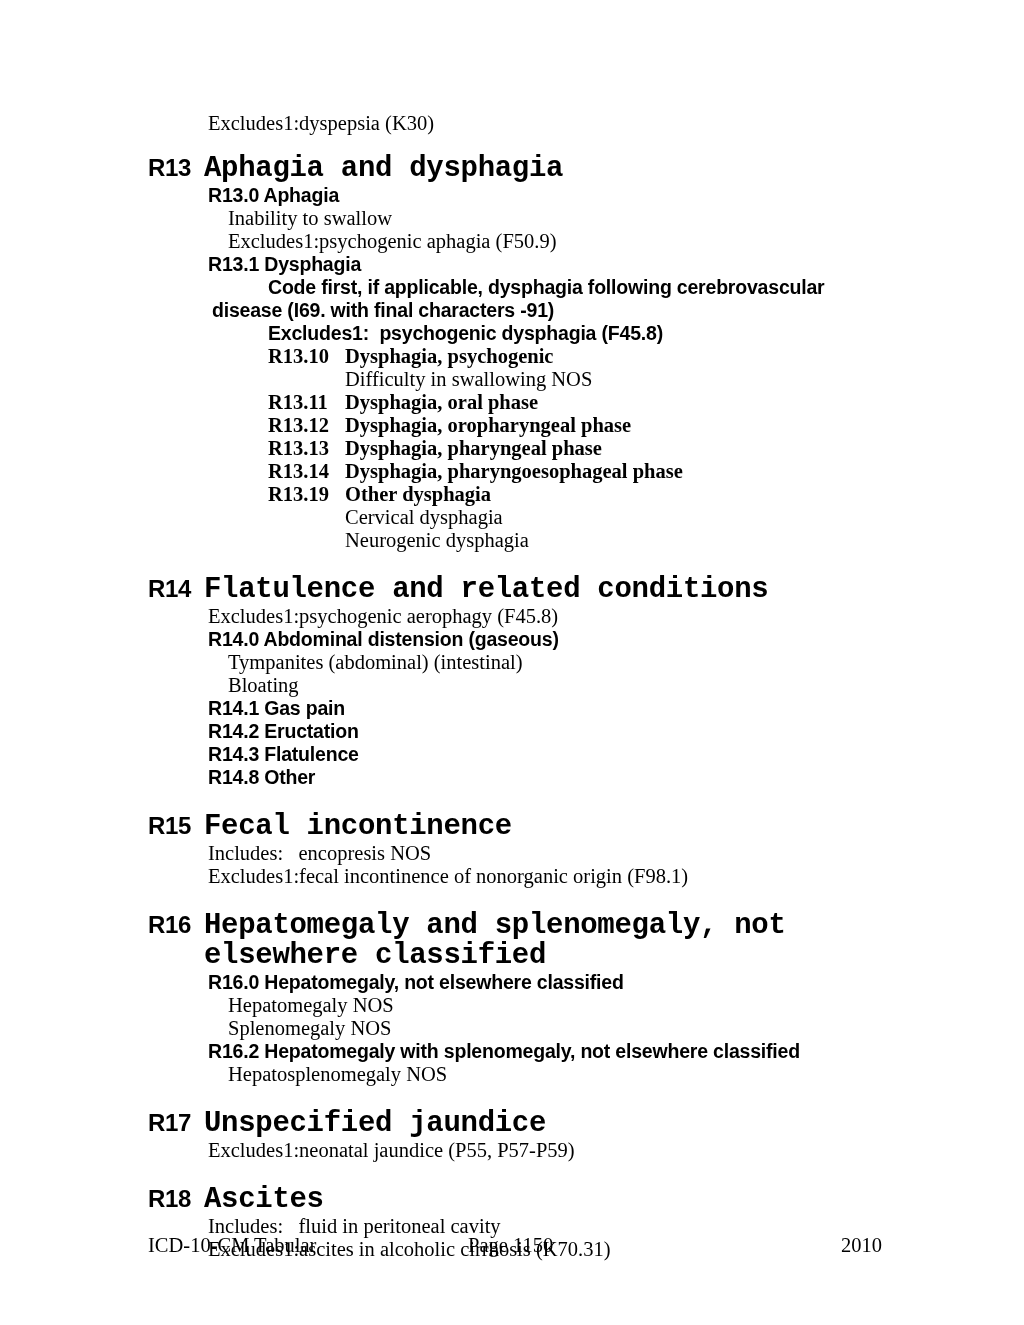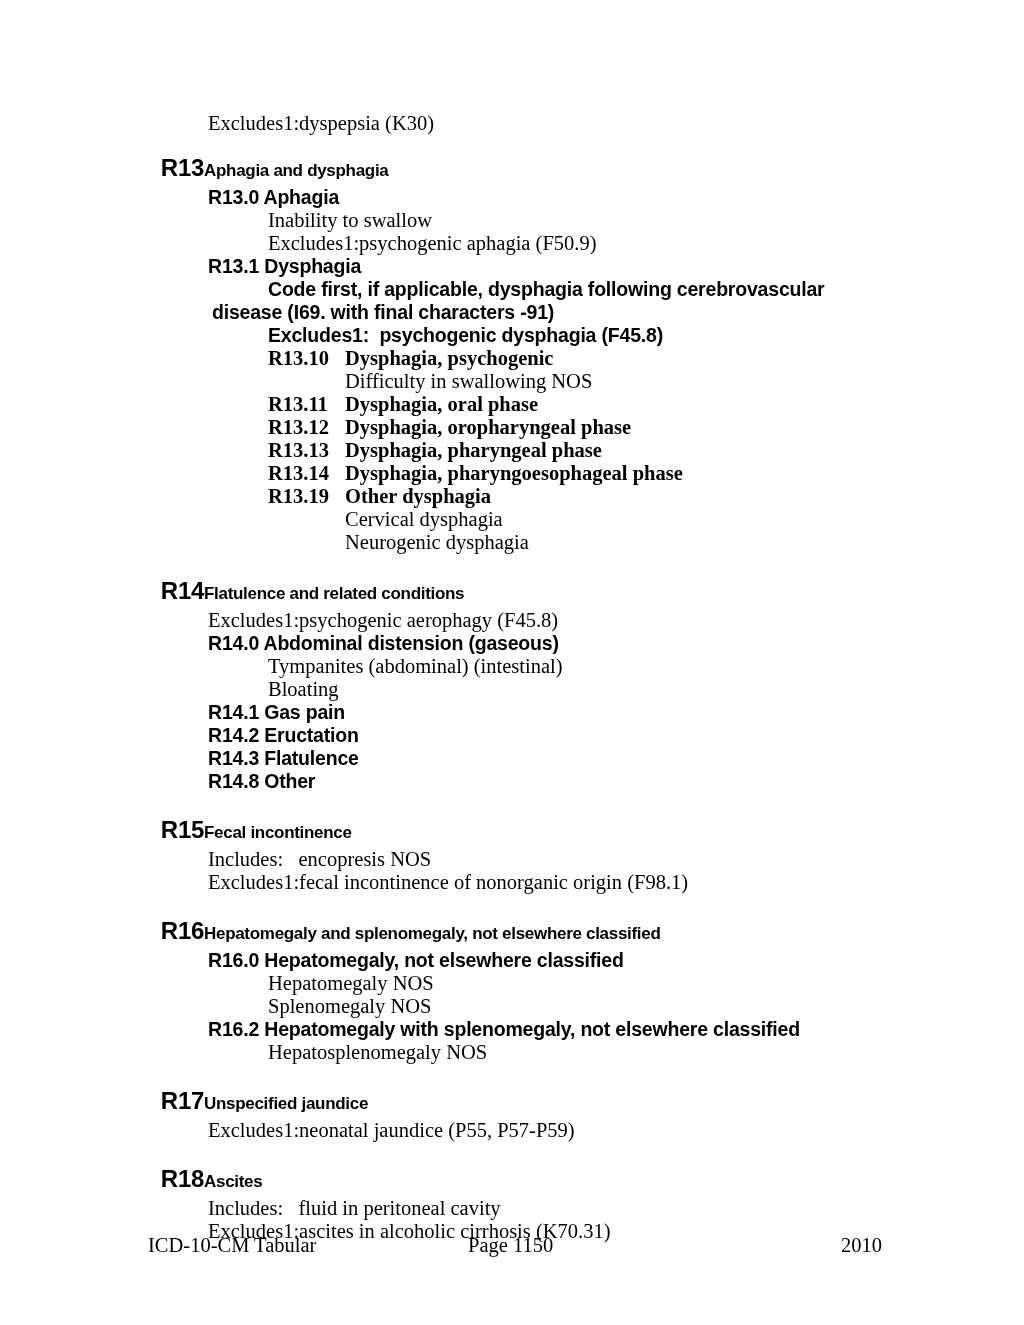--- a/index.html
+++ b/index.html
@@ -53,35 +53,34 @@
     font-size: 19.5px;
     letter-spacing: -0.2px;
   }
 
   
   .cat {
     display: flex;
     align-items: baseline;
     line-height: 30px;
     margin-top: 22px;
-    text-align: right;
   }
   .cat:first-child { margin-top: 0; }
   .cat .code {
     font-family: "Liberation Sans", "DejaVu Sans", sans-serif;
     font-weight: bold;
     font-size: 24px;
     width: 56px;
     flex: 0 0 56px;
     letter-spacing: -0.3px;
   }
   .cat .title {
-    font-family: Liberation Sans, sans-serif;
-    font-weight: bold;
-    font-size: 17px;
+    font-family: Liberation Mono, monospace;
+    font-weight: bold;
+    font-size: 29px;
     letter-spacing: -0.3px;
   }
 
   
   .sub4 {
     margin-left: 60px;
     line-height: 23px;
     font-family: "Liberation Sans", "DejaVu Sans", sans-serif;
     font-weight: bold;
     font-size: 19.5px;
@@ -104,21 +103,21 @@
     flex: 0 0 77px;
   }
   .sub5 .title {
     font-family: "Liberation Serif", "DejaVu Serif", serif;
     font-weight: bold;
     font-size: 20.5px;
   }
 
   
   .note-l1 { margin-left: 60px; }    
-  .note-l2 { margin-left: 120px; }   
+  .note-l2 { margin-left: 80px; }   
   .note-l3 { margin-left: 197px; }   
 
   .note-l2-sans { margin-left: 120px; }
   .hang { margin-left: 64px; }
 
   
   .footer {
     position: absolute;
     left: 148px;
     top: 1232px;

